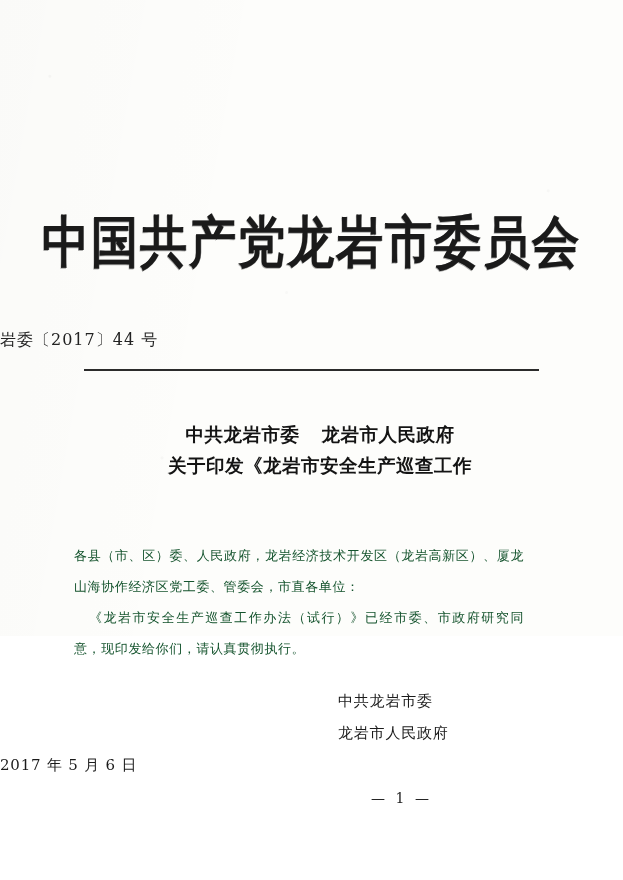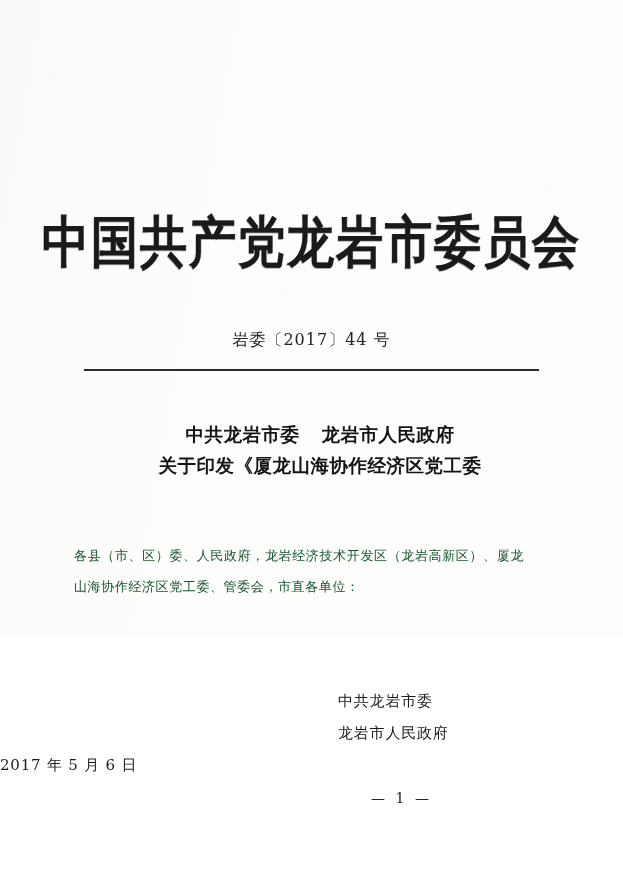--- a/index.html
+++ b/index.html
@@ -50,21 +50,20 @@
     transform: scaleY(1.18);
     transform-origin: center top;
     text-shadow: 0.6px 0 0 rgba(20,20,20,0.55), -0.4px 0.3px 0 rgba(20,20,20,0.35);
   }
 
   .doc-number {
     position: absolute;
     top: 330px;
     left: 0;
     width: 623px;
-    text-align: center;
     font-size: 16px;
     letter-spacing: 1px;
     color: #222;
     font-family: "DejaVu Serif", serif;
   }
 
   .rule {
     position: absolute;
     top: 369px;
     left: 84px;
@@ -147,25 +146,26 @@
 <div class="page">
 
   <div class="masthead">中国共产党龙岩市委员会</div>
 
   <div class="doc-number">岩委〔2017〕44 号</div>
 
   <div class="rule"></div>
 
   <div class="title-block">
     <div class="title-line"><span>中共龙岩市委</span><span class="gap"></span><span>龙岩市人民政府</span></div>
-    <div class="title-line">关于印发《厦龙山海协作经济区党工委</div>
+    <div class="title-line">关于印发《龙岩市安全生产巡查工作</div>
   </div>
 
   <div class="body-block">
     <p>各县（市、区）委、人民政府，龙岩经济技术开发区（龙岩高新区）、厦龙山海协作经济区党工委、管委会，市直各单位：</p>
+    <p class="indent">《龙岩市安全生产巡查工作办法（试行）》已经市委、市政府研究同意，现印发给你们，请认真贯彻执行。</p>
   </div>
 
   <div class="signature">
     <div class="sig-line">中共龙岩市委</div>
     <div class="sig-line">龙岩市人民政府</div>
     <div class="sig-date">2017 年 5 月 6 日</div>
   </div>
 
   <div class="page-number">— 1 —</div>
 

